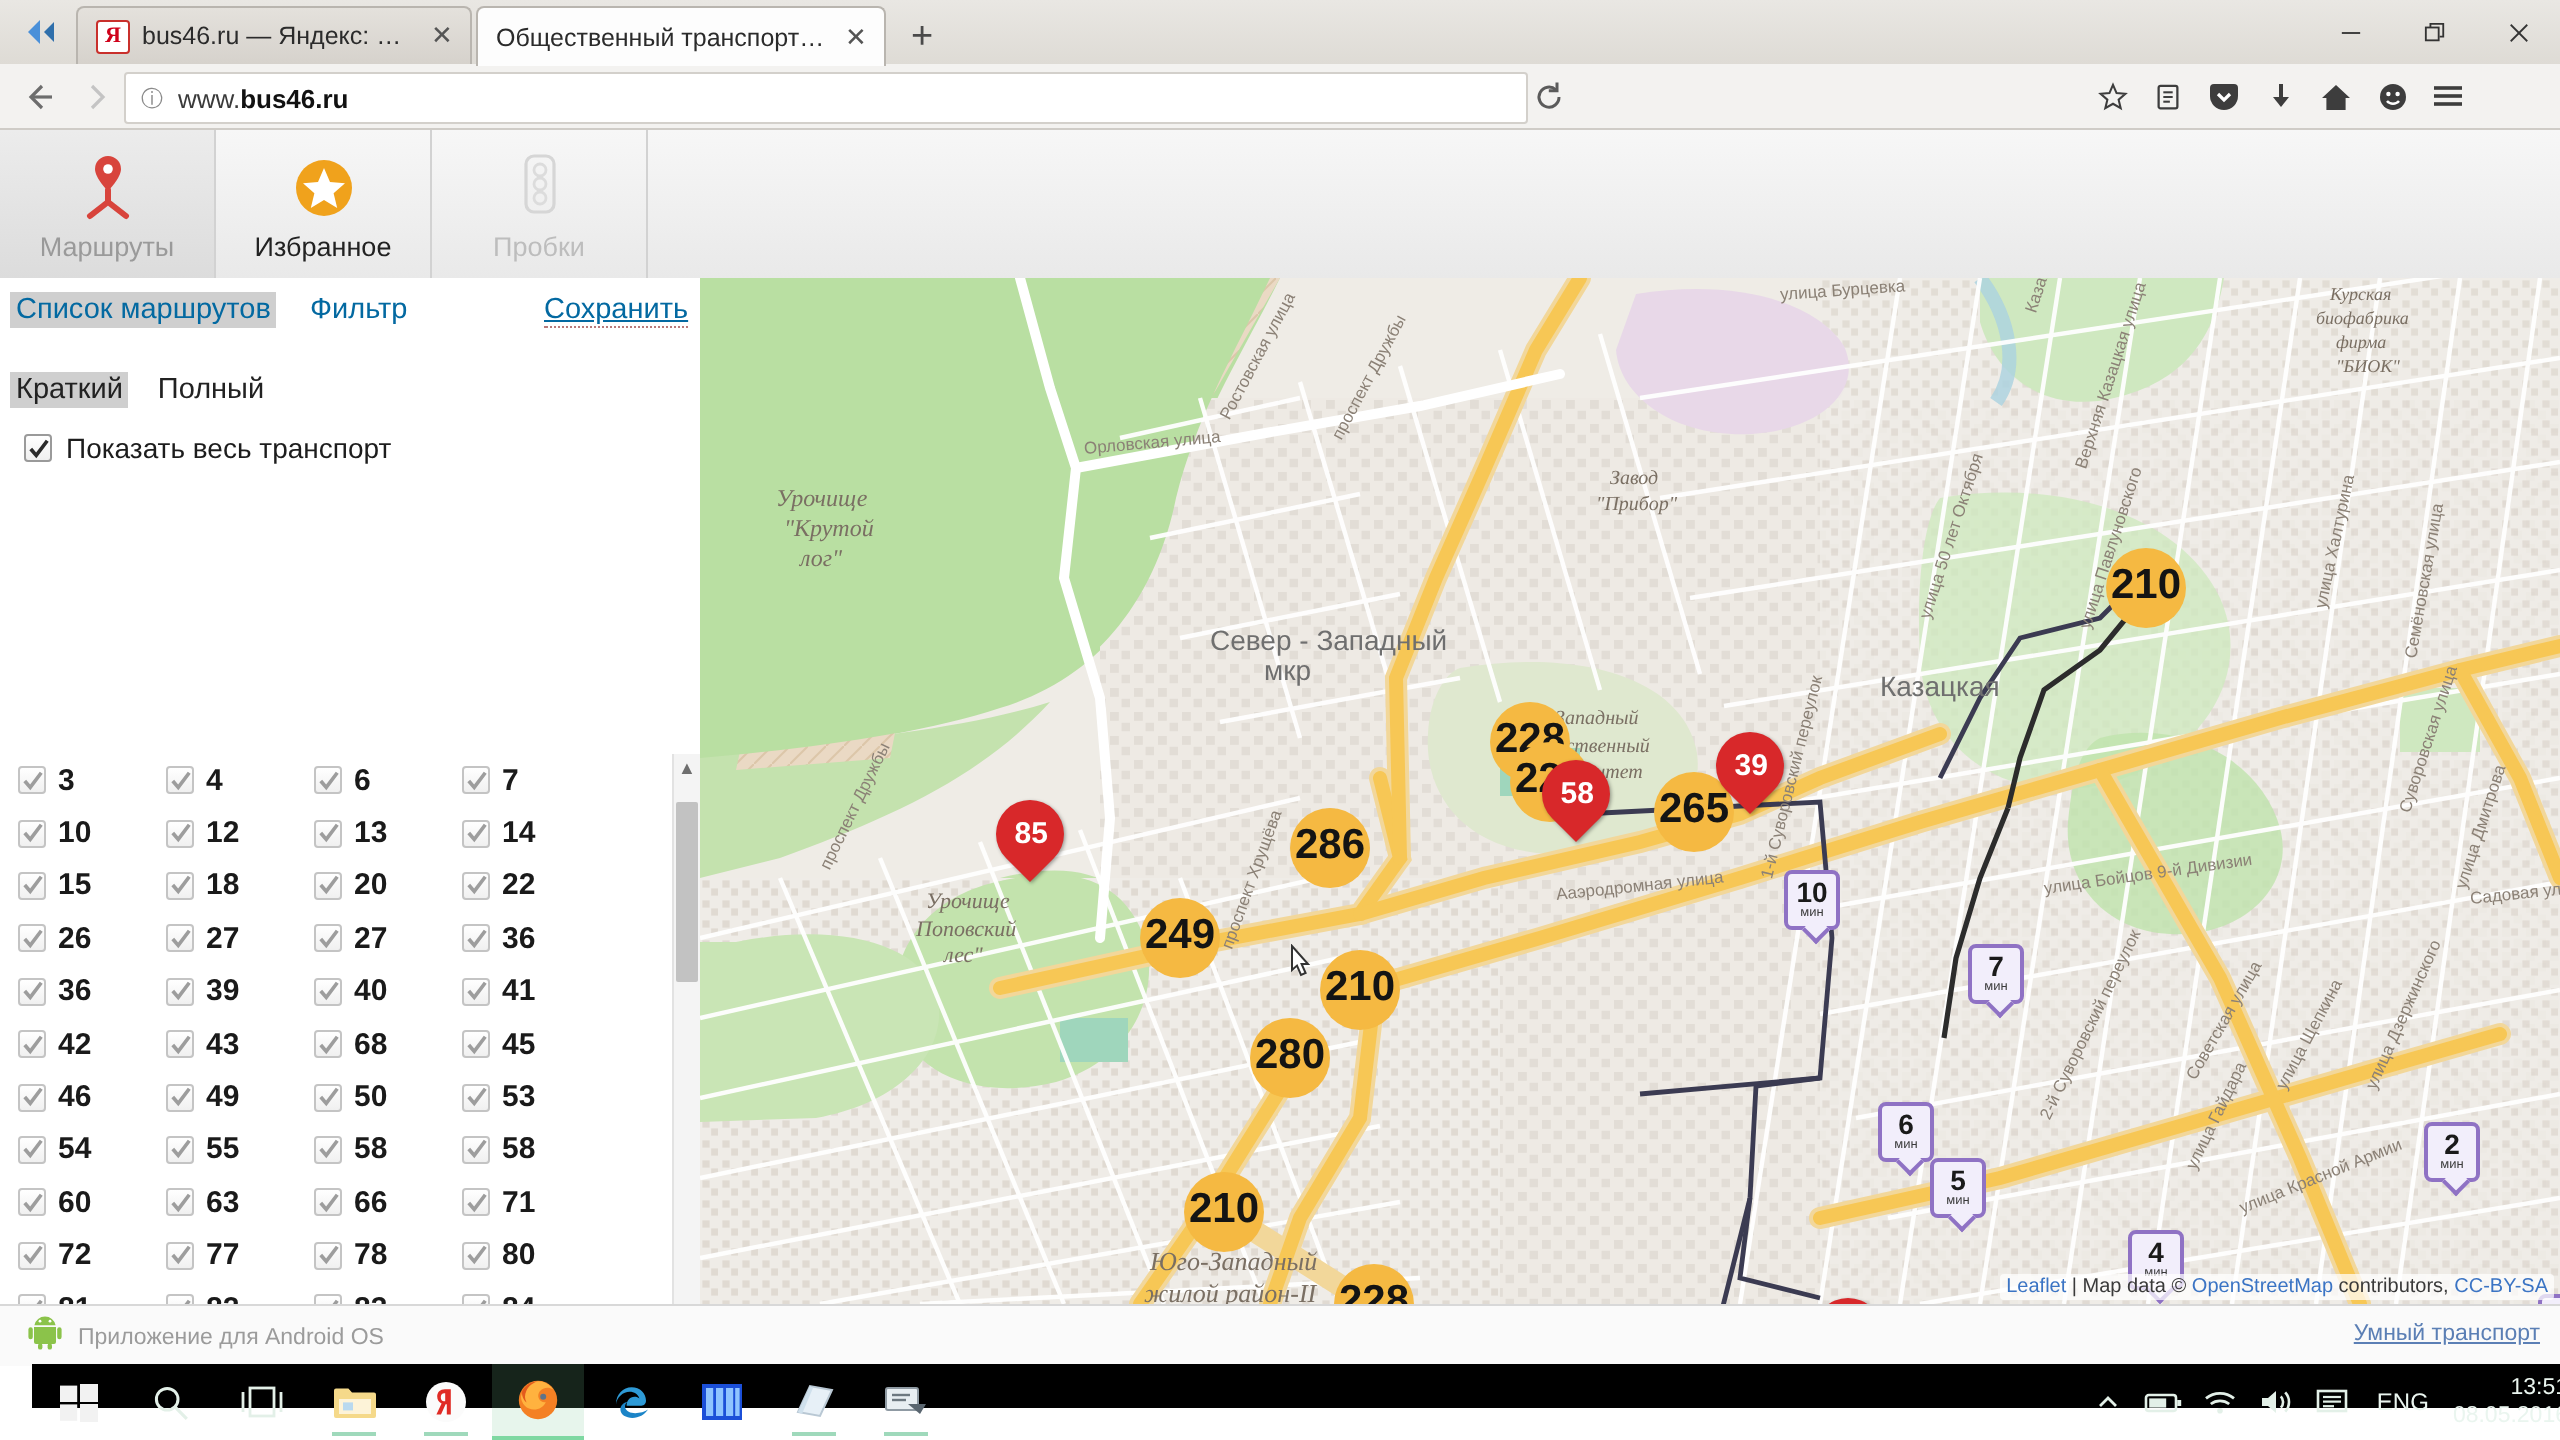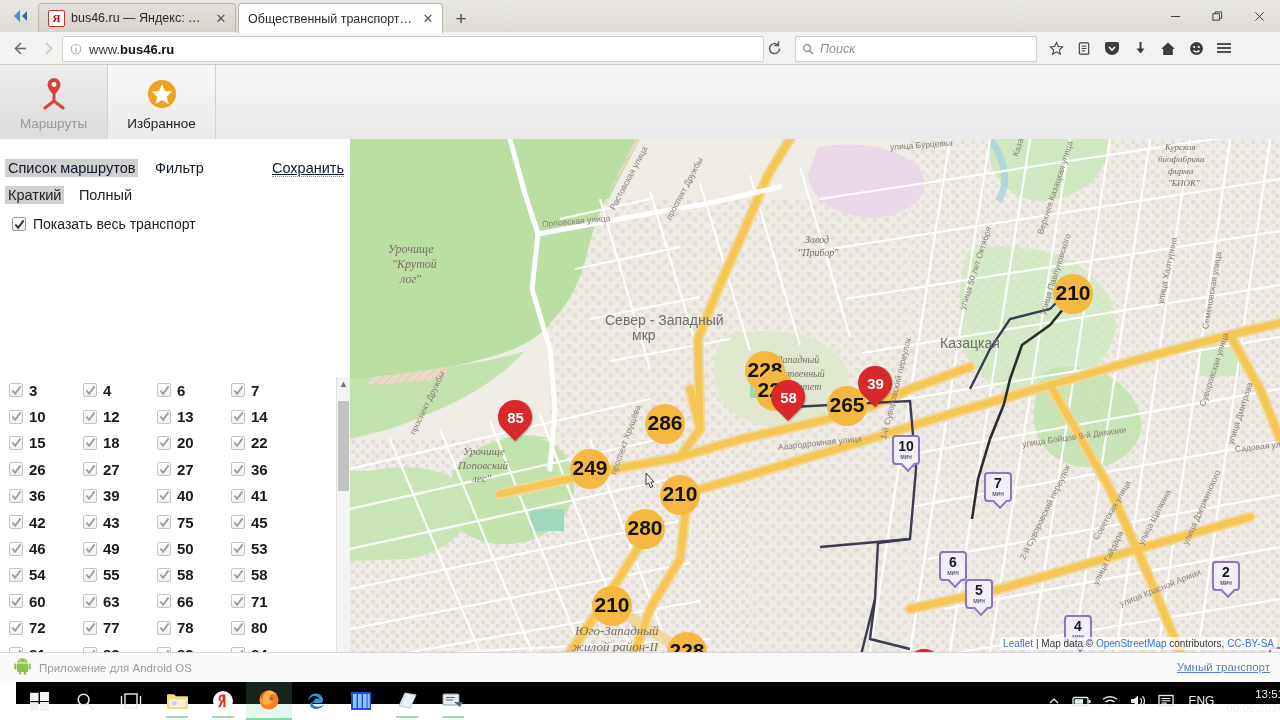--- a/index.html
+++ b/index.html
@@ -61,21 +61,21 @@
   .appstore{position:absolute;left:456px;top:84px;width:128px;height:40px;background:#000;border-radius:6px;
     display:flex;align-items:center;padding-left:9px;box-sizing:border-box;}
   .as-apple{color:#fff;font-size:25px;line-height:1;margin-right:7px;}
   .as-txt{color:#fff;line-height:1.05;}
   .as-small{font-size:7.5px;letter-spacing:.2px;}
   .as-big{font-size:17px;font-weight:bold;letter-spacing:-.3px;}
 
   
   .sidebar{position:absolute;left:0;top:139px;width:350px;height:513px;background:#fff;overflow:hidden;}
   .side-tabs{position:absolute;left:0;top:6px;width:350px;height:22px;}
-  .st{position:absolute;font-size:14.5px;color:#0f172a;margin-top:13px;}
+  .st{position:absolute;font-size:14.5px;color:#0369a1;}
   .st.hl{background:#cfcfcf;padding:1px 3px;}
   .st.save{text-decoration:underline;border-bottom:1px dotted #b97a7a;}
   .mode-row{position:absolute;left:5px;top:185px;}
   .mode{font-size:14.5px;color:#222;margin-right:10px;}
   .mode.hl{background:#cfcfcf;padding:1px 3px;}
   .showall{position:absolute;left:12px;top:216px;display:flex;align-items:center;justify-content:space-between;}
   .cb{width:14px;height:14px;border:1px solid #9a9a9a;background:linear-gradient(#fff,#f0f0f0);border-radius:2px;
     display:flex;align-items:center;justify-content:center;box-sizing:border-box;flex:none;}
   .cb.dim{border-color:#c4c4c4;}
   .cb svg{width:11px;height:11px;}
@@ -196,29 +196,20 @@
       <span class="urltxt">www.<b>bus46.ru</b></span>
     </div>
 
     <div class="reload">
       <svg viewBox="0 0 17 17">
           <path d="M13.5 8.5a5 5 0 1 1-1.6-3.6" fill="none" stroke="#5b5b5b" stroke-width="1.5"></path>
           <polyline points="12.5,1.2 12.5,5.4 8.4,5.4" fill="none" stroke="#5b5b5b" stroke-width="1.5"></polyline>
         </svg>
     </div>
 
-    <div class="searchbox">
-      <span class="sicon">
-        <svg width="12" height="12" viewBox="0 0 12 12">
-            <circle cx="5" cy="5" r="3.4" fill="none" stroke="#8c8c8c" stroke-width="1.3"></circle>
-            <line x1="7.5" y1="7.5" x2="11" y2="11" stroke="#8c8c8c" stroke-width="1.4"></line>
-          </svg>
-      </span>
-      <span class="sph">Поиск</span>
-    </div>
 
     <div class="toolicons">
       <div class="ti">
         <svg width="15" height="15" viewBox="0 0 16 16">
             <polygon points="8,1.5 9.9,5.9 14.6,6.3 11,9.4 12.1,14 8,11.6 3.9,14 5,9.4 1.4,6.3 6.1,5.9" fill="none" stroke="#3d3d3d" stroke-width="1.1"></polygon>
           </svg>
       </div>
       <div class="ti">
         <svg width="14" height="15" viewBox="0 0 14 16">
             <rect x="2" y="2" width="10" height="12" rx="1" fill="none" stroke="#3d3d3d" stroke-width="1.2"></rect>
@@ -280,20 +271,31 @@
       <div class="ntab">
         <div class="nico">
           <svg width="32" height="32" viewBox="0 0 32 32">
             <circle cx="16" cy="16" r="14" fill="#f0a21c"></circle>
             <polygon points="16,6 19,13 26.5,13.6 20.8,18.6 22.6,26 16,22 9.4,26 11.2,18.6 5.5,13.6 13,13" fill="#fff"></polygon>
           </svg>
         </div>
         <div class="nlbl">Избранное</div>
       </div>
 
+      <div class="ntab dis">
+        <div class="nico">
+          <svg width="22" height="34" viewBox="0 0 22 34">
+            <rect x="4" y="2" width="14" height="28" rx="4" fill="none" stroke="#d6d6d6" stroke-width="1.6"></rect>
+            <circle cx="11" cy="9" r="3" fill="none" stroke="#dcdcdc" stroke-width="1.4"></circle>
+            <circle cx="11" cy="16" r="3" fill="none" stroke="#dcdcdc" stroke-width="1.4"></circle>
+            <circle cx="11" cy="23" r="3" fill="none" stroke="#dcdcdc" stroke-width="1.4"></circle>
+          </svg>
+        </div>
+        <div class="nlbl">Пробки</div>
+      </div>
     </div>
 
     <div class="appstore">
       <span class="as-apple"></span>
       <span class="as-txt">
         <span class="as-small">Загрузите в</span><br>
         <span class="as-big">App Store</span>
       </span>
     </div>
   </div>
@@ -506,21 +508,21 @@
               </svg>
             </span>
             <span class="num">43</span>
           </div>
           <div class="rcell">
             <span class="cb dim">
               <svg viewBox="0 0 12 12">
                 <polyline points="1.5,6 4.5,9.5 10.5,1.5" fill="none" stroke="#9d9d9d" stroke-width="2"></polyline>
               </svg>
             </span>
-            <span class="num">75</span>
+            <span class="num">68</span>
           </div>
           <div class="rcell">
             <span class="cb dim">
               <svg viewBox="0 0 12 12">
                 <polyline points="1.5,6 4.5,9.5 10.5,1.5" fill="none" stroke="#9d9d9d" stroke-width="2"></polyline>
               </svg>
             </span>
             <span class="num">45</span>
           </div>
         </div>

